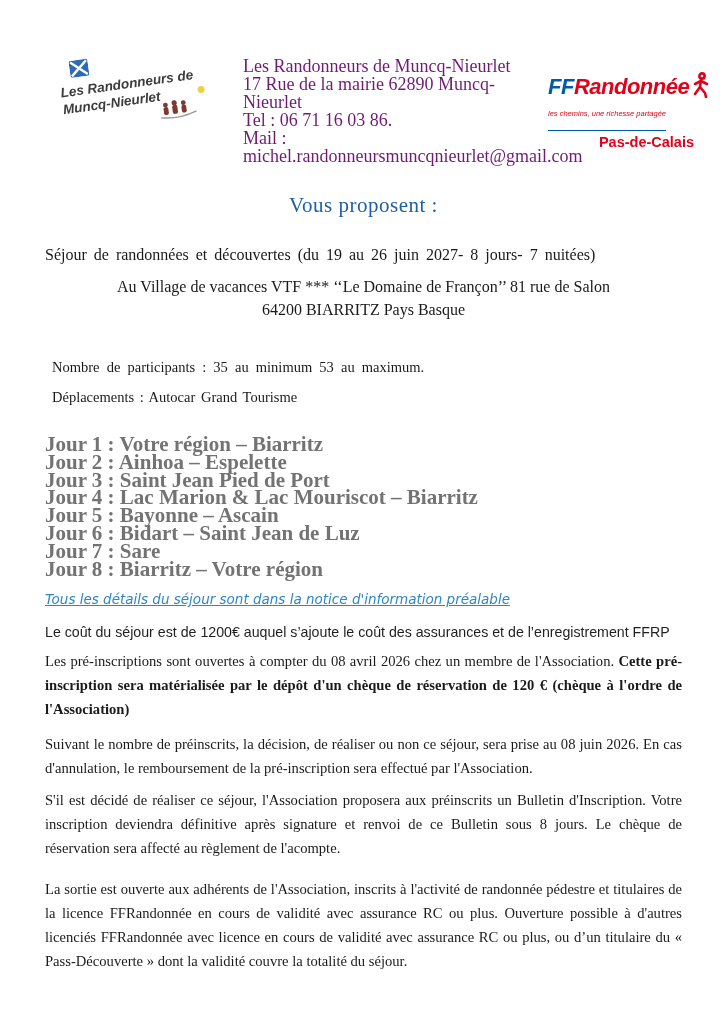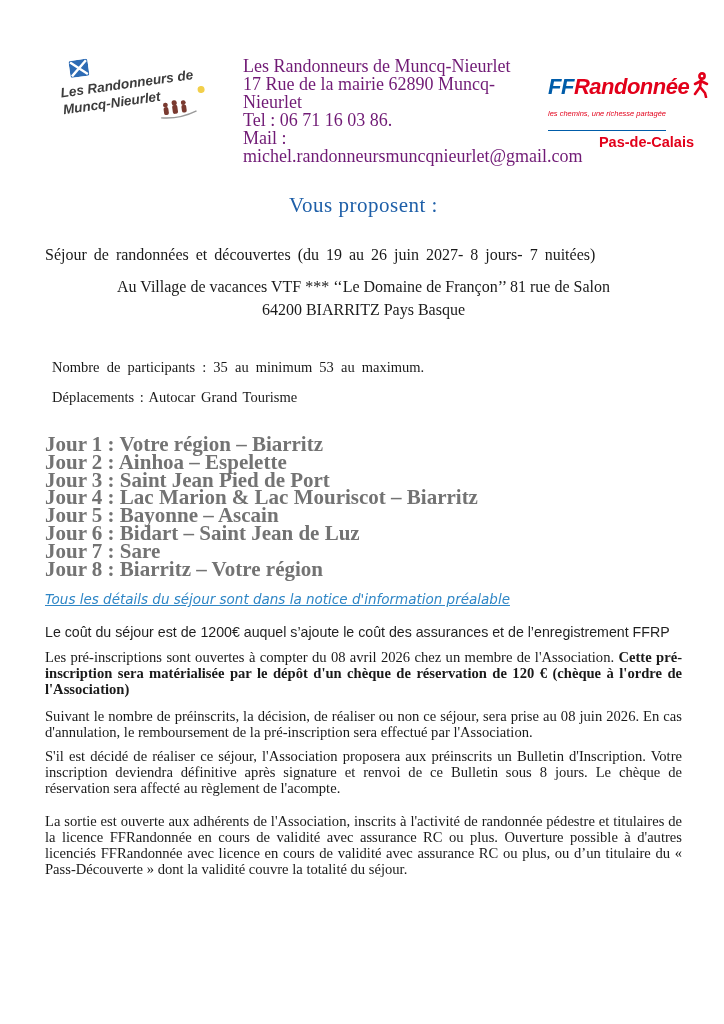--- a/index.html
+++ b/index.html
@@ -92,21 +92,21 @@
     font-family: "DejaVu Sans", sans-serif;
     font-style: italic; font-size: 13.5px; color: #2e86c6;
     text-decoration: underline; cursor: pointer;
   }
 
   .cost-line {
     margin-top: 16px; font-family: "Liberation Sans", sans-serif;
     font-size: 14.2px; color: #1f1f1f;
   }
 
-  .para { font-size: 14.6px; text-align: justify; line-height: 16px; }
+  .para { font-size: 14.6px; text-align: justify; line-height: 24px; }
   .para-preinscription { margin-top: 9px; }
   .para-decision { margin-top: 11px; }
   .para-bulletin { margin-top: 8px; }
   .para-eligibility { margin-top: 17px; }
   .bold { font-weight: bold; }
 </style>
 </head>
 <body>
 
 <div class="header">

